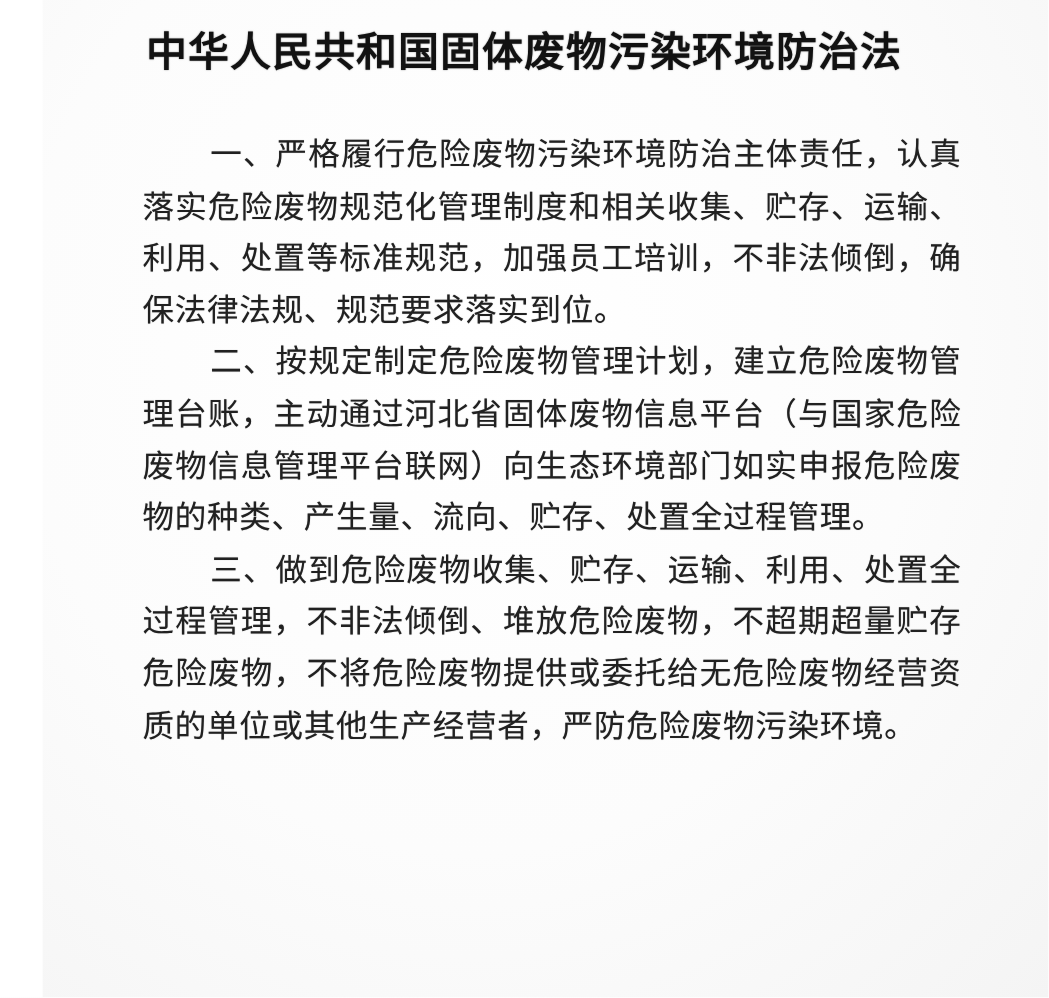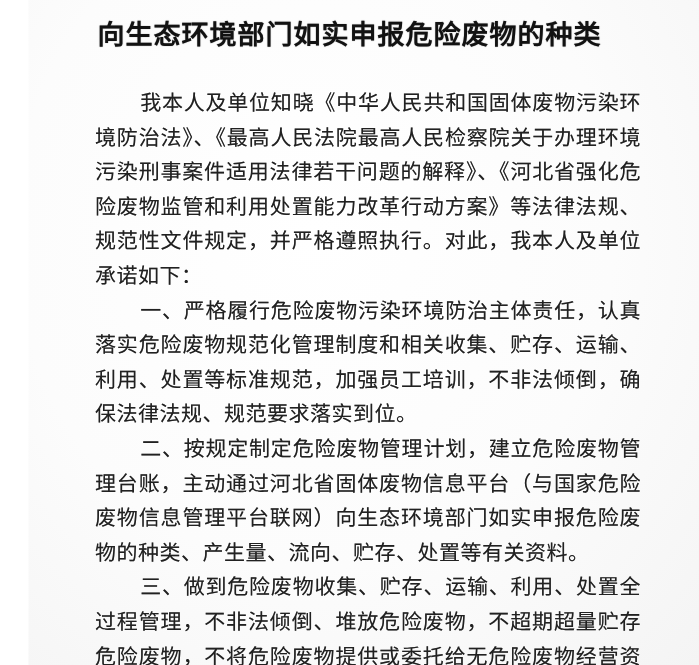--- a/index.html
+++ b/index.html
@@ -52,21 +52,20 @@
     letter-spacing: 0.5px;
     color: #212121;
     
     text-shadow: 0 0 0.6px rgba(40,40,40,0.45);
   }
 </style>
 </head>
 <body>
 
 <div class="page">
-  <h1 class="title">向生态环境部门如实申报危险废物的种类</h1>
+  <h1 class="title">中华人民共和国固体废物污染环境防治法</h1>
 
   <div class="body-text">
-    <p class="para">我本人及单位知晓《中华人民共和国固体废物污染环境防治法》、《最高人民法院最高人民检察院关于办理环境污染刑事案件适用法律若干问题的解释》、《河北省强化危险废物监管和利用处置能力改革行动方案》等法律法规、规范性文件规定，并严格遵照执行。对此，我本人及单位承诺如下：</p>
     <p class="para">一、严格履行危险废物污染环境防治主体责任，认真落实危险废物规范化管理制度和相关收集、贮存、运输、利用、处置等标准规范，加强员工培训，不非法倾倒，确保法律法规、规范要求落实到位。</p>
-    <p class="para">二、按规定制定危险废物管理计划，建立危险废物管理台账，主动通过河北省固体废物信息平台（与国家危险废物信息管理平台联网）向生态环境部门如实申报危险废物的种类、产生量、流向、贮存、处置等有关资料。</p>
+    <p class="para">二、按规定制定危险废物管理计划，建立危险废物管理台账，主动通过河北省固体废物信息平台（与国家危险废物信息管理平台联网）向生态环境部门如实申报危险废物的种类、产生量、流向、贮存、处置全过程管理。</p>
     <p class="para">三、做到危险废物收集、贮存、运输、利用、处置全过程管理，不非法倾倒、堆放危险废物，不超期超量贮存危险废物，不将危险废物提供或委托给无危险废物经营资质的单位或其他生产经营者，严防危险废物污染环境。</p>
   </div>
 </div>
 
 </body></html>

